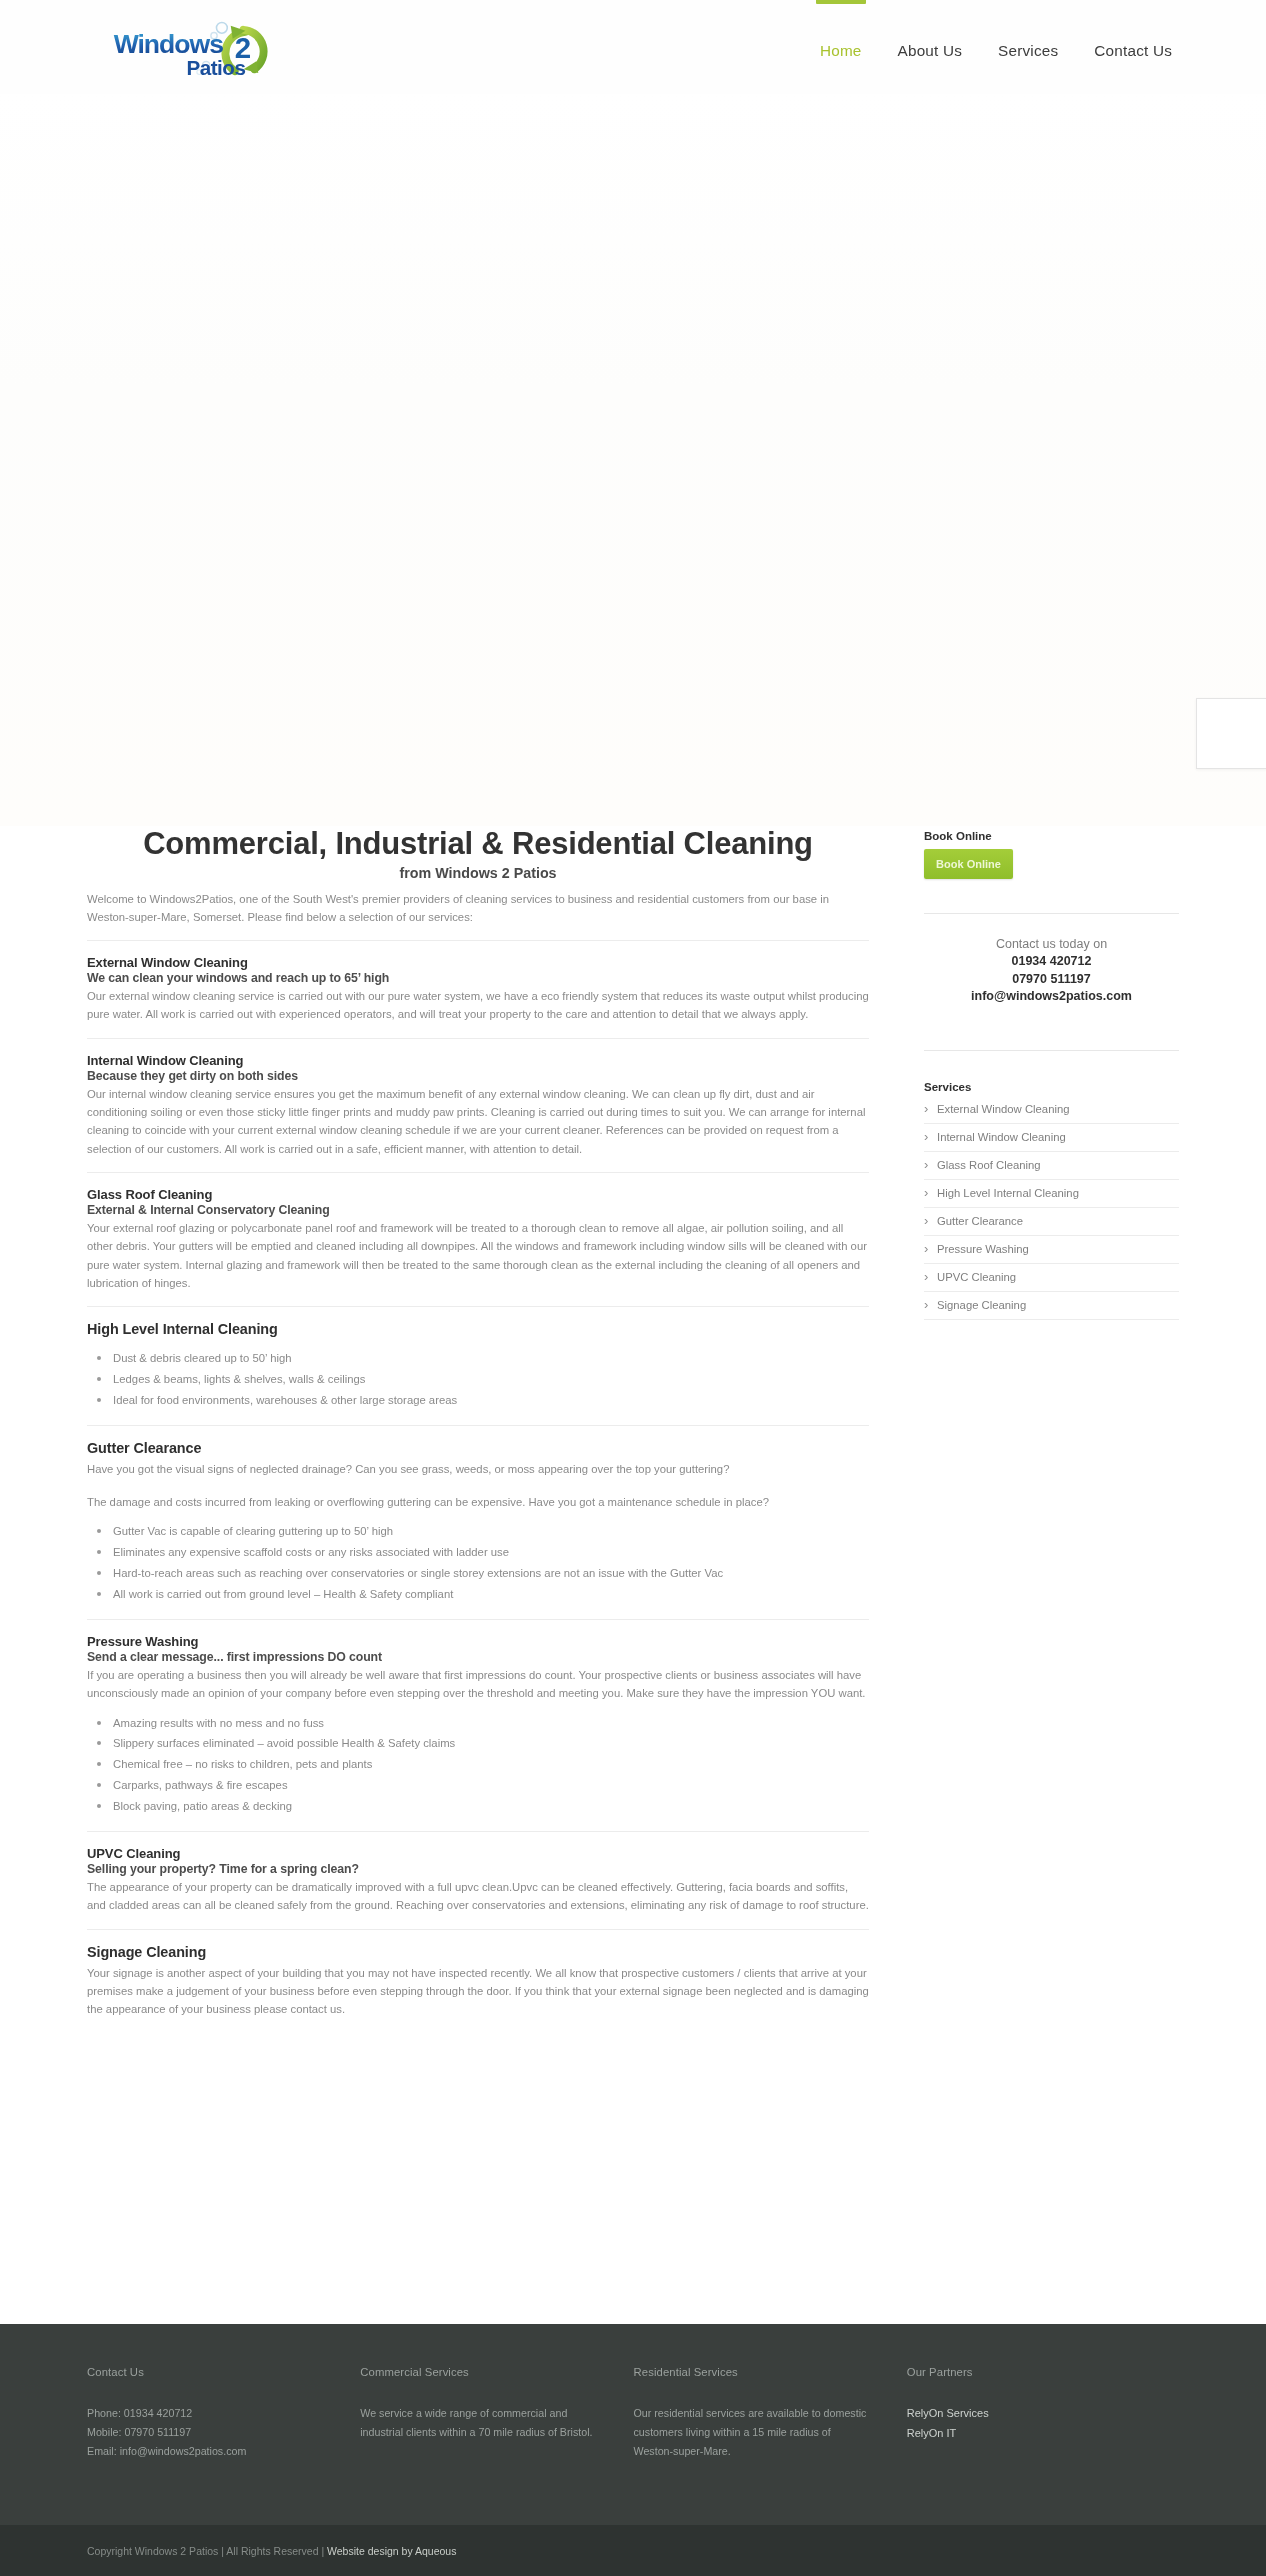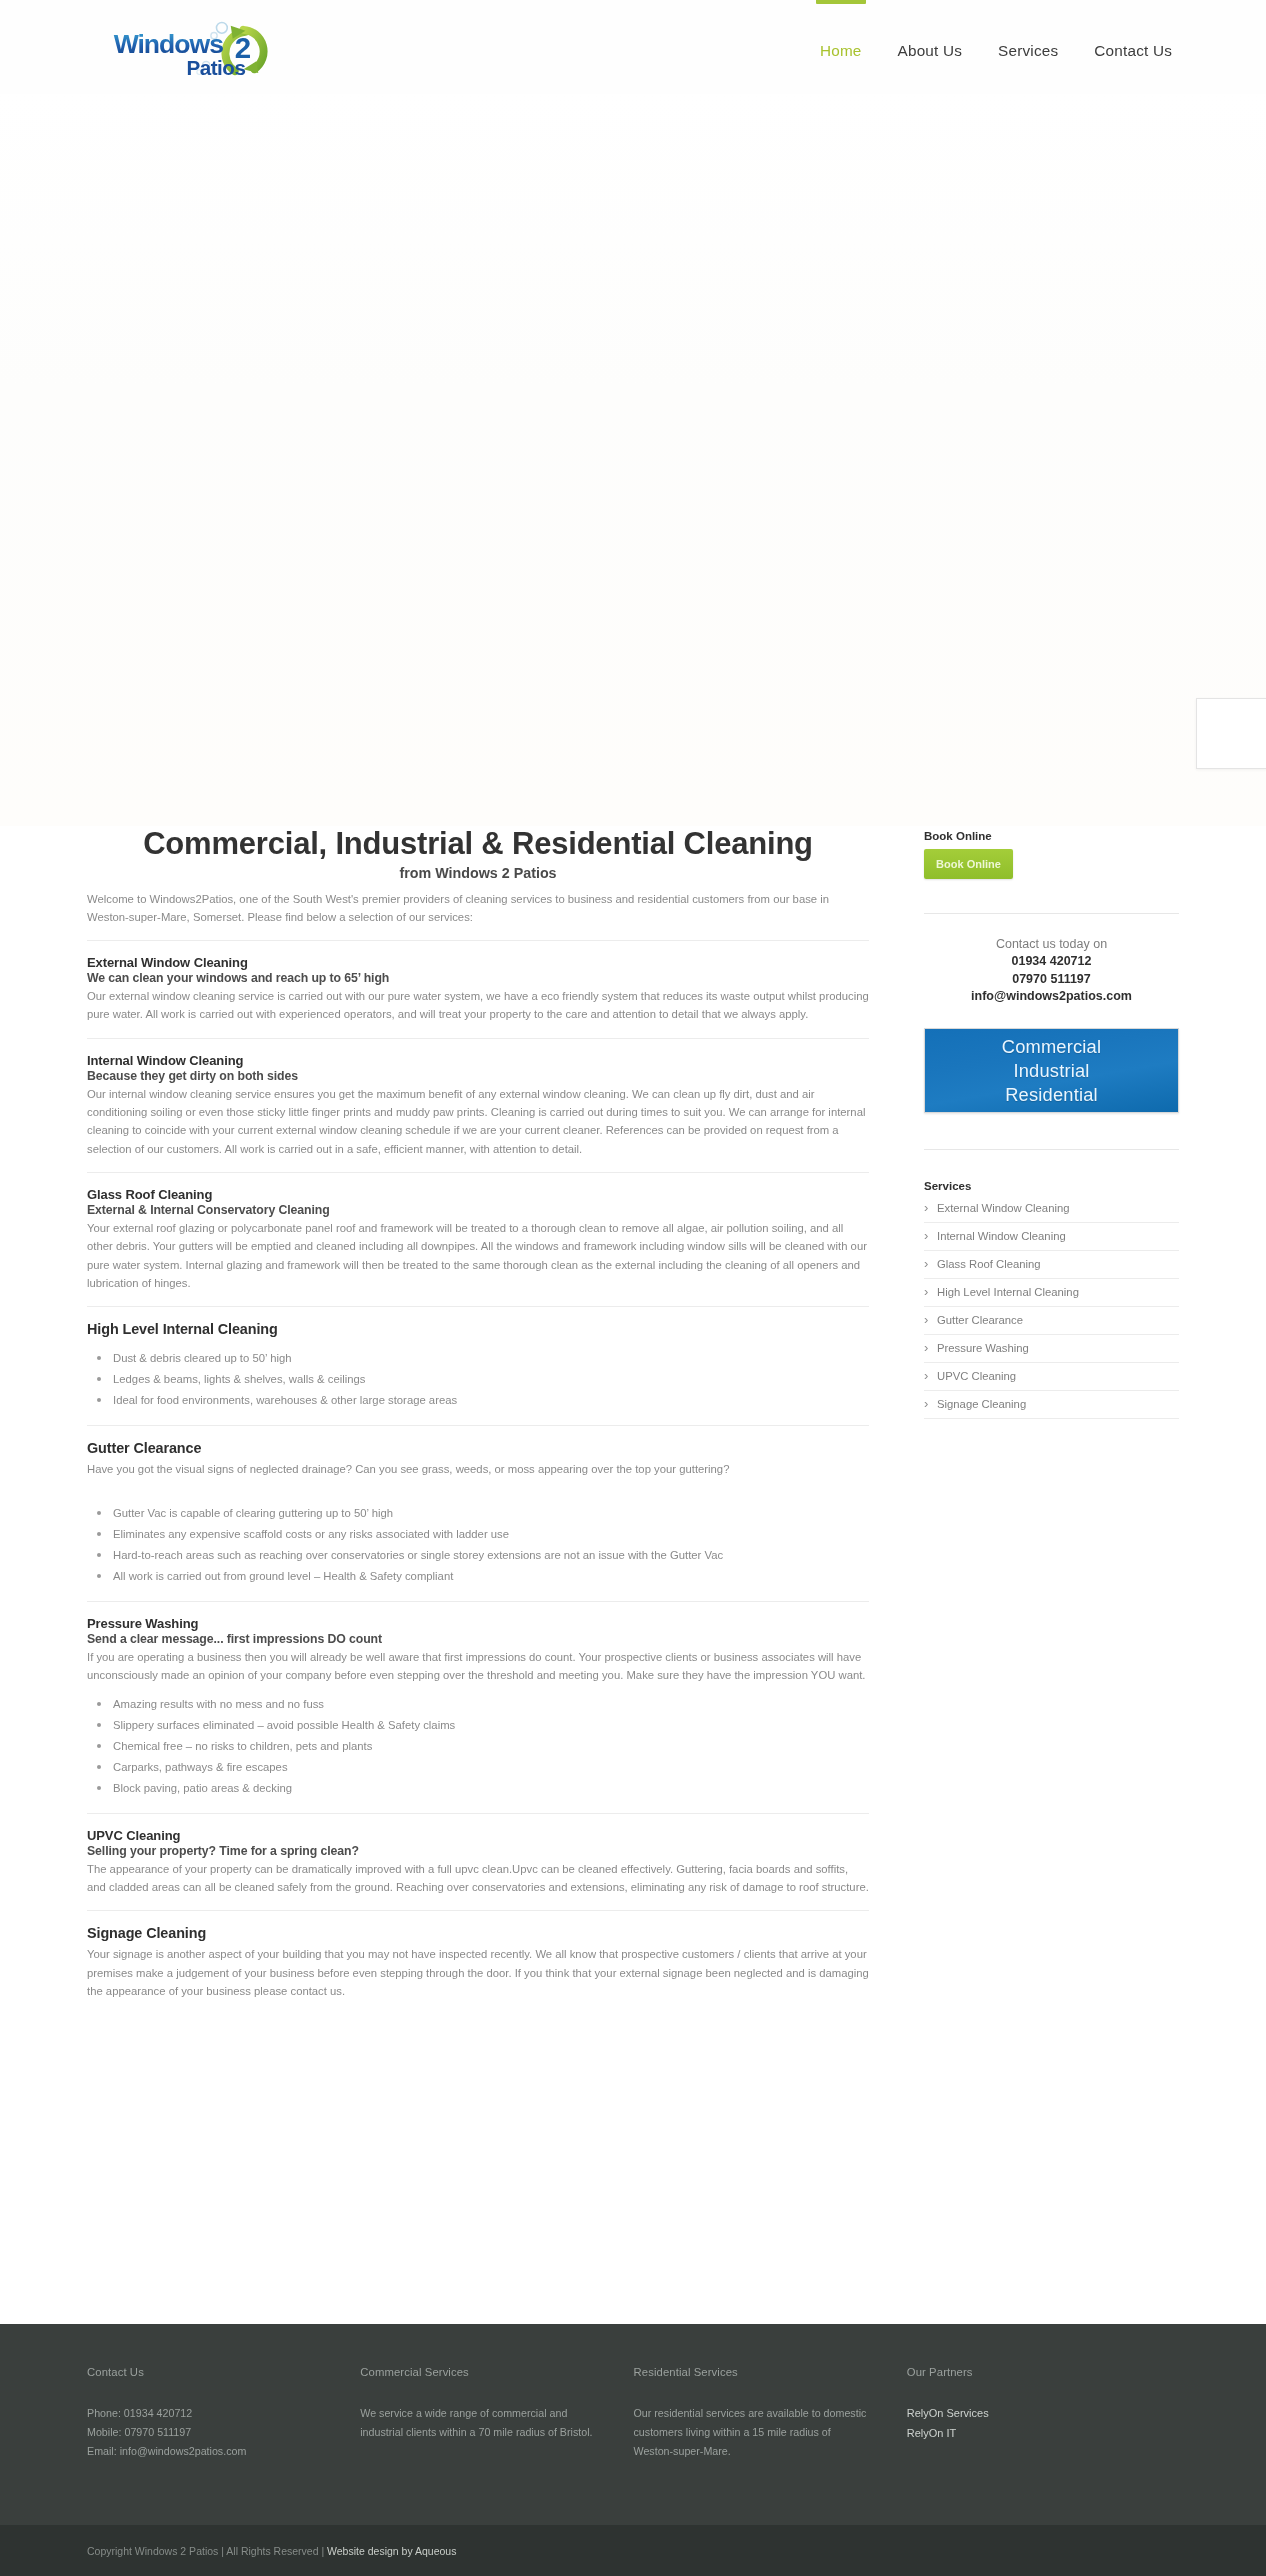--- a/index.html
+++ b/index.html
@@ -379,20 +379,21 @@
         <li>Dust &amp; debris cleared up to 50’ high</li>
         <li>Ledges &amp; beams, lights &amp; shelves, walls &amp; ceilings</li>
         <li>Ideal for food environments, warehouses &amp; other large storage areas</li>
       </ul>
     </div>
 
     <div class="section">
       <div class="sec-title-lg" style="margin-bottom:4px">Gutter Clearance</div>
       <p class="body-text">Have you got the visual signs of neglected drainage? Can you see grass, weeds, or moss appearing over the top your guttering?</p>
       <div class="gap"></div>
+      <p class="body-text">The damage and costs incurred from leaking or overflowing guttering can be expensive. Have you got a maintenance schedule in place?</p>
       <ul class="bullets">
         <li>Gutter Vac is capable of clearing guttering up to 50’ high</li>
         <li>Eliminates any expensive scaffold costs or any risks associated with ladder use</li>
         <li>Hard-to-reach areas such as reaching over conservatories or single storey extensions are not an issue with the Gutter Vac</li>
         <li>All work is carried out from ground level – Health &amp; Safety compliant</li>
       </ul>
     </div>
 
     <div class="section">
       <div class="sec-title">Pressure Washing</div>
@@ -428,25 +429,20 @@
 
     <div class="sb-divider"></div>
 
     <div class="contact-box">
       <div class="contact-lead">Contact us today on</div>
       <div class="contact-line">01934 420712</div>
       <div class="contact-line">07970 511197</div>
       <div class="contact-line">info@windows2patios.com</div>
     </div>
 
-    <div class="blue-banner">
-      <span>Commercial</span>
-      <span>Industrial</span>
-      <span>Residential</span>
-    </div>
 
     <div class="sb-divider2"></div>
 
     <div class="sb-block">
       <div class="services-title">Services</div>
       <ul class="sv-list">
         <li>
             <a>External Window Cleaning</a>
           </li>
         <li>

